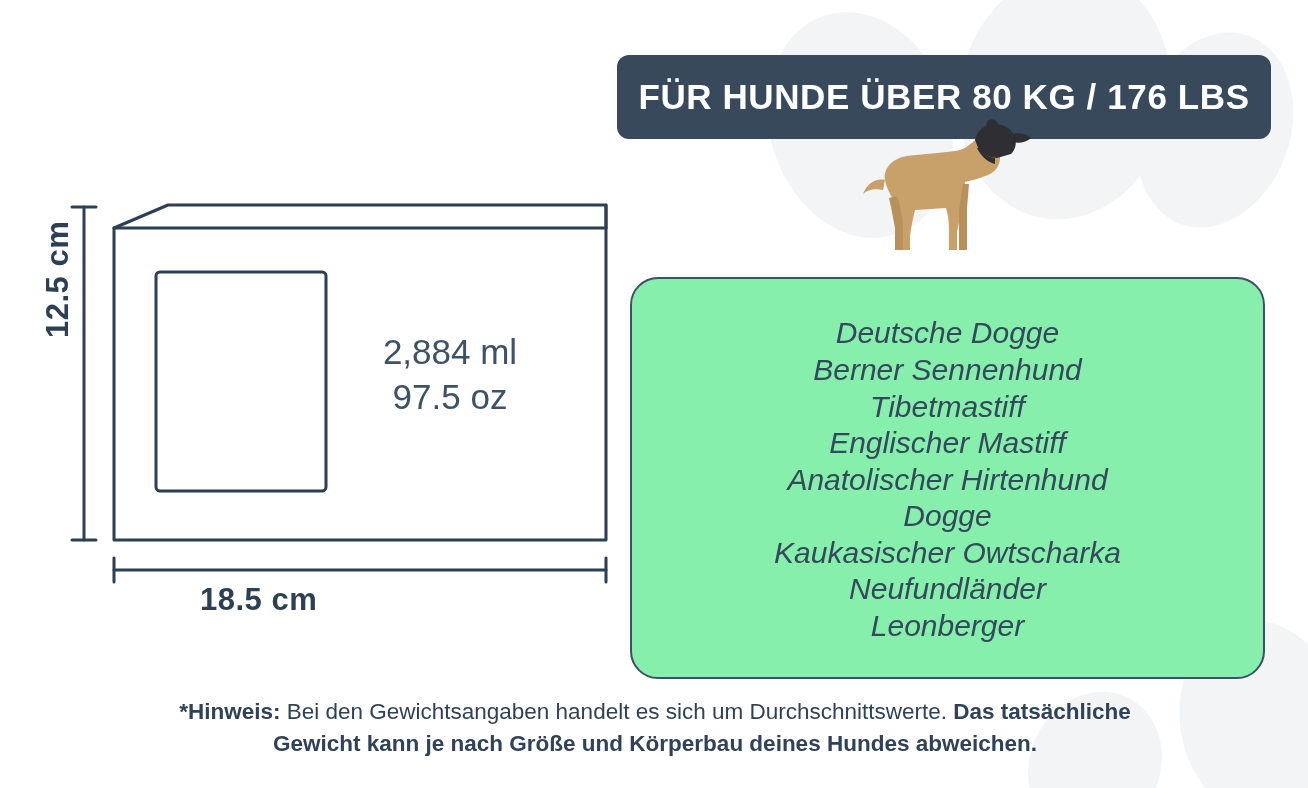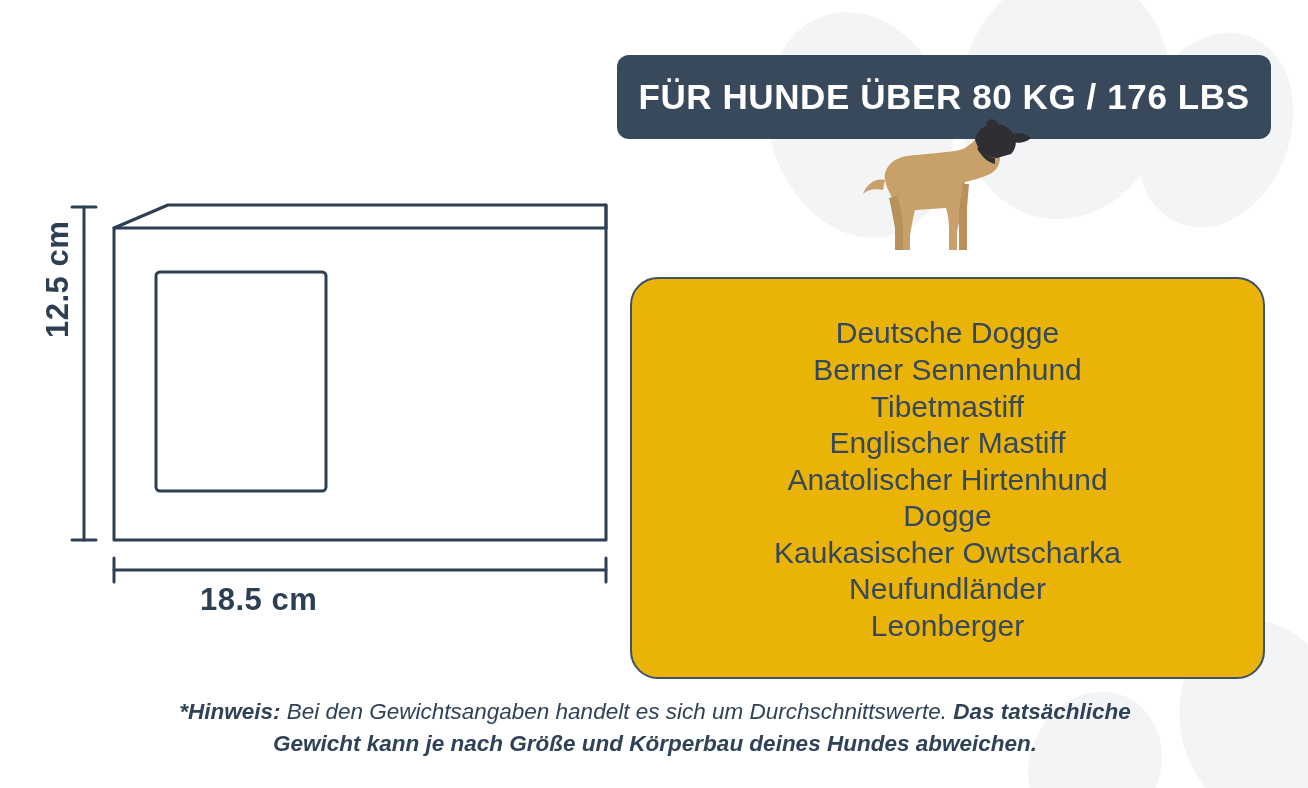--- a/index.html
+++ b/index.html
@@ -102,48 +102,48 @@
     height: 155px;
     z-index: 3;
   }
 
   #breed-card {
     position: absolute;
     left: 630px;
     top: 277px;
     width: 635px;
     height: 402px;
-    background: #eab308;
+    background: #86efac;
     border: 2px solid #3d5168;
     border-radius: 28px;
     z-index: 2;
     display: flex;
     flex-direction: column;
     align-items: center;
     justify-content: center;
     padding-top: 4px;
     box-sizing: border-box;
+    font-style: italic;
   }
   .breed-item {
     color: #36485c;
     font-size: 30px;
     line-height: 1.22;
     text-align: center;
     white-space: nowrap;
   }
 
   #footnote {
     position: absolute;
     left: 150px;
     top: 696px;
     width: 1010px;
     text-align: center;
     color: #2f4257;
     font-size: 22.5px;
-    font-style: italic;
     line-height: 1.42;
     z-index: 3;
   }
   #footnote b { font-weight: 700; }
 </style>
 </head>
 <body>
 
 <div id="page">
 
@@ -176,20 +176,24 @@
       <g stroke="#2d3f53" stroke-width="3" stroke-linecap="round">
         <line x1="114" y1="570" x2="606" y2="570"></line>
         <line x1="114" y1="558" x2="114" y2="582"></line>
         <line x1="606" y1="558" x2="606" y2="582"></line>
       </g>
     </svg>
 
     <div class="dim-label" id="height-label">12.5 cm</div>
     <div class="dim-label" id="width-label">18.5 cm</div>
 
+    <div id="volume-block">
+      <div>2,884 ml</div>
+      <div>97.5 oz</div>
+    </div>
   </div>
 
   <div id="header-pill">
     <span>FÜR HUNDE ÜBER 80 KG / 176 LBS</span>
   </div>
 
   <div id="dog-illustration">
     <svg width="190" height="155" viewBox="0 0 190 155">
 
       <path d="M40 62 C38 50 48 40 62 38 C78 36 96 35 110 33

